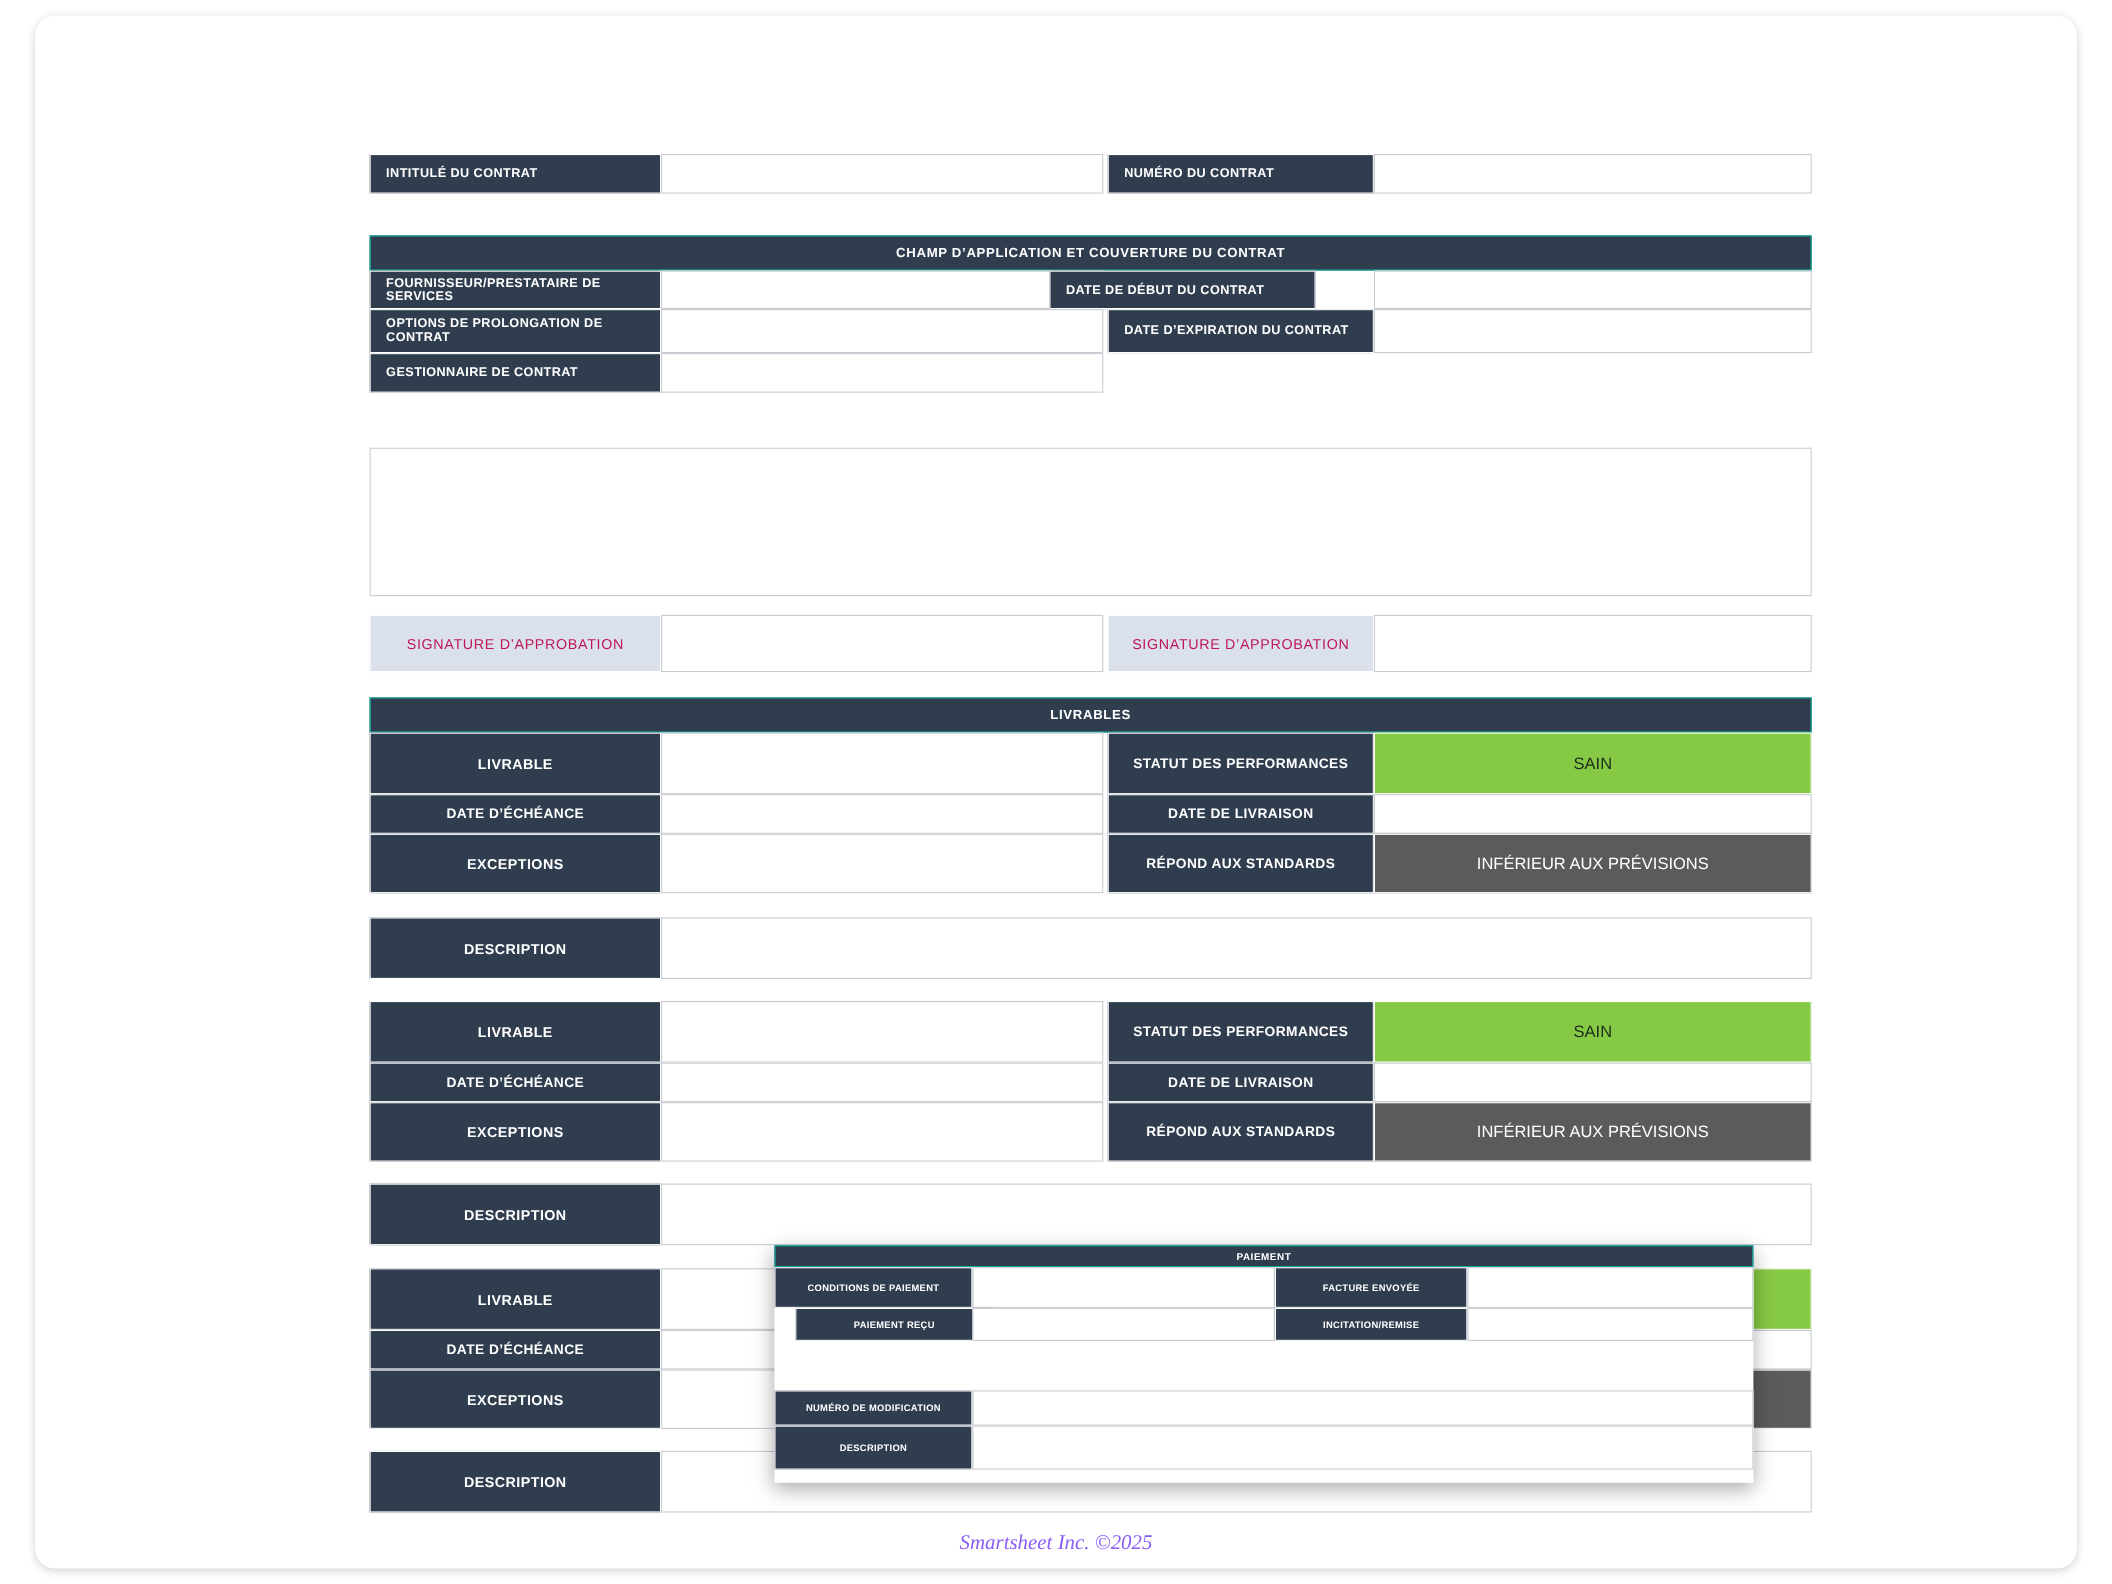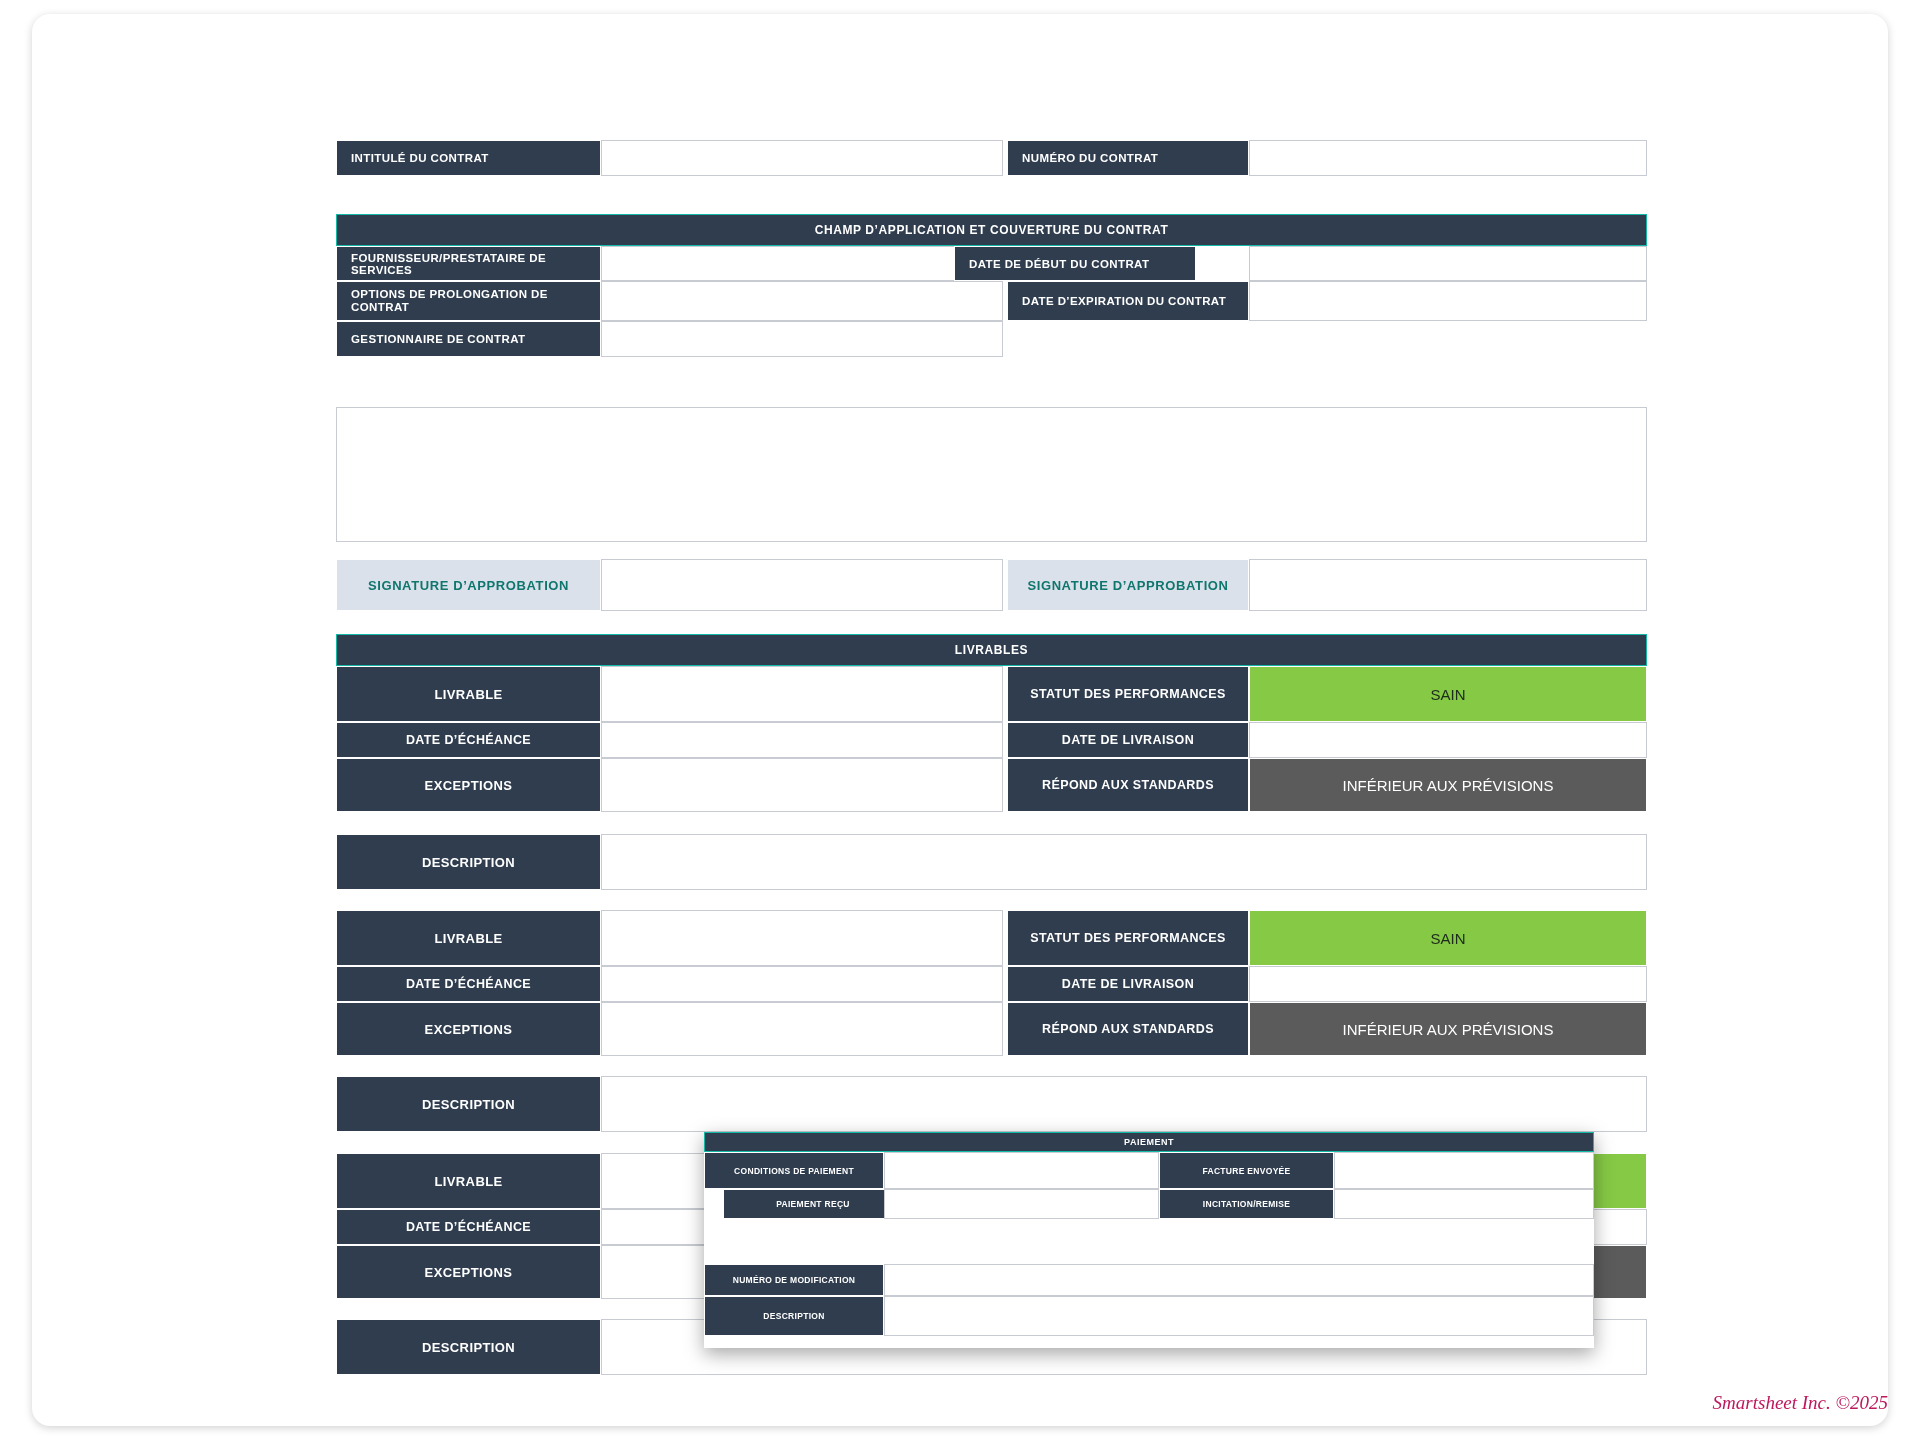--- a/index.html
+++ b/index.html
@@ -75,23 +75,23 @@
     box-sizing: border-box;
     border: 1px solid #14b8a6;
   }
   .fill {
     background: #ffffff;
     border: 1px solid #c8ccd2;
     box-sizing: border-box;
   }
   .sig {
     background: #dbe1ea;
-    color: #0f766e;
+    color: #be185d;
     font-size: 13px;
-    font-weight: bold;
+    font-weight: normal;
     letter-spacing: 0.6px;
     display: flex;
     align-items: center;
     justify-content: center;
     box-sizing: border-box;
     border: 1px solid #ffffff;
   }
   .status-green {
     background: #86c945;
     color: #1c2b1b;
@@ -128,24 +128,24 @@
   }
   .overlay .bar { font-size: 9px; letter-spacing: 0.5px;}
   .overlay .lbl { font-size: 8.5px; letter-spacing: 0.3px; }
   .overlay .lbl.center { font-size: 8.5px; }
 
   .footer {
     position: absolute;
     left: 0;
     top: 1378px;
     width: 100%;
-    text-align: right;
+    text-align: center;
     font-style: italic;
     font-size: 19px;
-    color: #be185d;
+    color: #8b5cf6;
     font-family: "Liberation Serif", serif;
   }
 </style>
 </head>
 <body>
 
 <div class="page">
   <div class="sheet">
 
 

